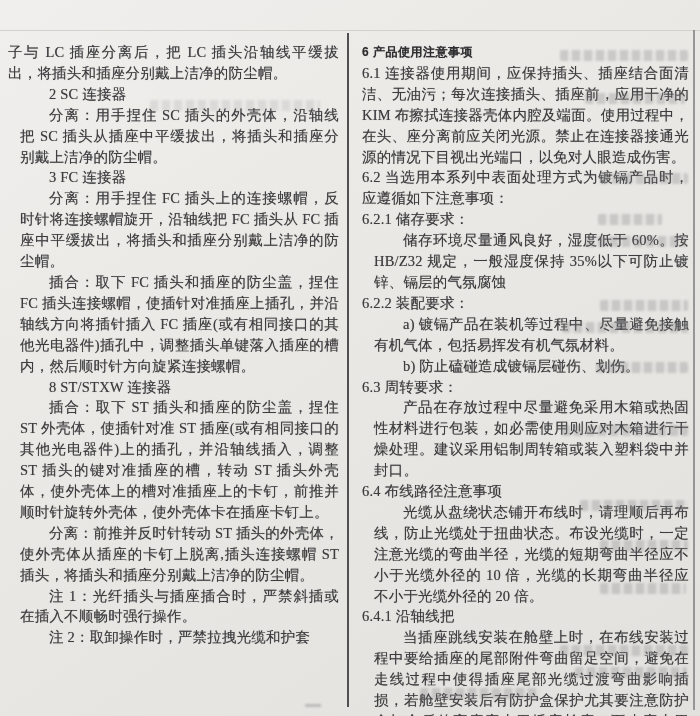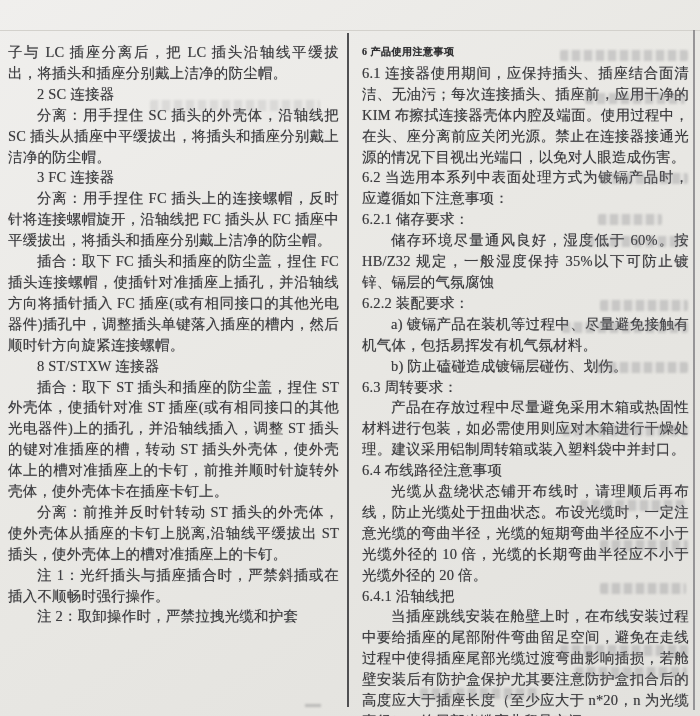--- a/index.html
+++ b/index.html
@@ -46,25 +46,25 @@
     text-align: justify;
     font-size: 14.5px;
     line-height: 20.9px;
     letter-spacing: 0.2px;
     color: #3d3d40;
     text-shadow: 0 0 0.7px rgba(70,70,72,0.6);
   }
   .col-left  { left: 8px;   width: 331px; }
   .col-right { left: 362px; width: 327px; }
   p.para { margin: 0; }
-  p.indent { text-indent: 2em; }
+  p.indent { text-indent: 2em; margin-left: 12px; }
   p.bold {
     font-weight: bold;
-    font-family: Liberation Serif, serif;
-    font-size: 10px;
+    font-family: Liberation Sans, sans-serif;
+    font-size: 12px;
     letter-spacing: 0.5px;
     color: #2e2e30;
   }
   
   .ghost {
     position: absolute;
     height: 11px;
     background: repeating-linear-gradient(90deg,
       rgba(130,130,134,0.30) 0px, rgba(130,130,134,0.30) 8px,
       rgba(130,130,134,0.05) 8px, rgba(130,130,134,0.05) 12px);
@@ -88,21 +88,21 @@
 
   <div class="col col-left">
       <p class="para">子与 LC 插座分离后，把 LC 插头沿轴线平缓拔出，将插头和插座分别戴上洁净的防尘帽。</p>
       <p class="para indent">2 SC 连接器</p>
       <p class="para indent">分离：用手捏住 SC 插头的外壳体，沿轴线把 SC 插头从插座中平缓拔出，将插头和插座分别戴上洁净的防尘帽。</p>
       <p class="para indent">3 FC 连接器</p>
       <p class="para indent">分离：用手捏住 FC 插头上的连接螺帽，反时针将连接螺帽旋开，沿轴线把 FC 插头从 FC 插座中平缓拔出，将插头和插座分别戴上洁净的防尘帽。</p>
       <p class="para indent">插合：取下 FC 插头和插座的防尘盖，捏住 FC 插头连接螺帽，使插针对准插座上插孔，并沿轴线方向将插针插入 FC 插座(或有相同接口的其他光电器件)插孔中，调整插头单键落入插座的槽内，然后顺时针方向旋紧连接螺帽。</p>
       <p class="para indent">8 ST/STXW 连接器</p>
       <p class="para indent">插合：取下 ST 插头和插座的防尘盖，捏住 ST 外壳体，使插针对准 ST 插座(或有相同接口的其他光电器件)上的插孔，并沿轴线插入，调整 ST 插头的键对准插座的槽，转动 ST 插头外壳体，使外壳体上的槽对准插座上的卡钉，前推并顺时针旋转外壳体，使外壳体卡在插座卡钉上。</p>
-      <p class="para indent">分离：前推并反时针转动 ST 插头的外壳体，使外壳体从插座的卡钉上脱离,沿轴线平缓拔出 ST 插头，使外壳体上的槽对准插座上的卡钉。</p>
+      <p class="para indent">分离：前推并反时针转动 ST 插头的外壳体，使外壳体从插座的卡钉上脱离,插头连接螺帽 ST 插头，将插头和插座分别戴上洁净的防尘帽。</p>
       <p class="para indent">注 1：光纤插头与插座插合时，严禁斜插或在插入不顺畅时强行操作。</p>
       <p class="para indent">注 2：取卸操作时，严禁拉拽光缆和护套</p>
     </div>
 
   <div class="col col-right">
       <p class="para bold">6 产品使用注意事项</p>
       <p class="para">6.1 连接器使用期间，应保持插头、插座结合面清洁、无油污；每次连接插头、插座前，应用干净的 KIM 布擦拭连接器壳体内腔及端面。使用过程中，在头、座分离前应关闭光源。禁止在连接器接通光源的情况下目视出光端口，以免对人眼造成伤害。</p>
       <p class="para">6.2 当选用本系列中表面处理方式为镀镉产品时，应遵循如下注意事项：</p>
       <p class="para">6.2.1 储存要求：</p>
       <p class="para indent">储存环境尽量通风良好，湿度低于 60%。按 HB/Z32 规定，一般湿度保持 35%以下可防止镀锌、镉层的气氛腐蚀</p>

